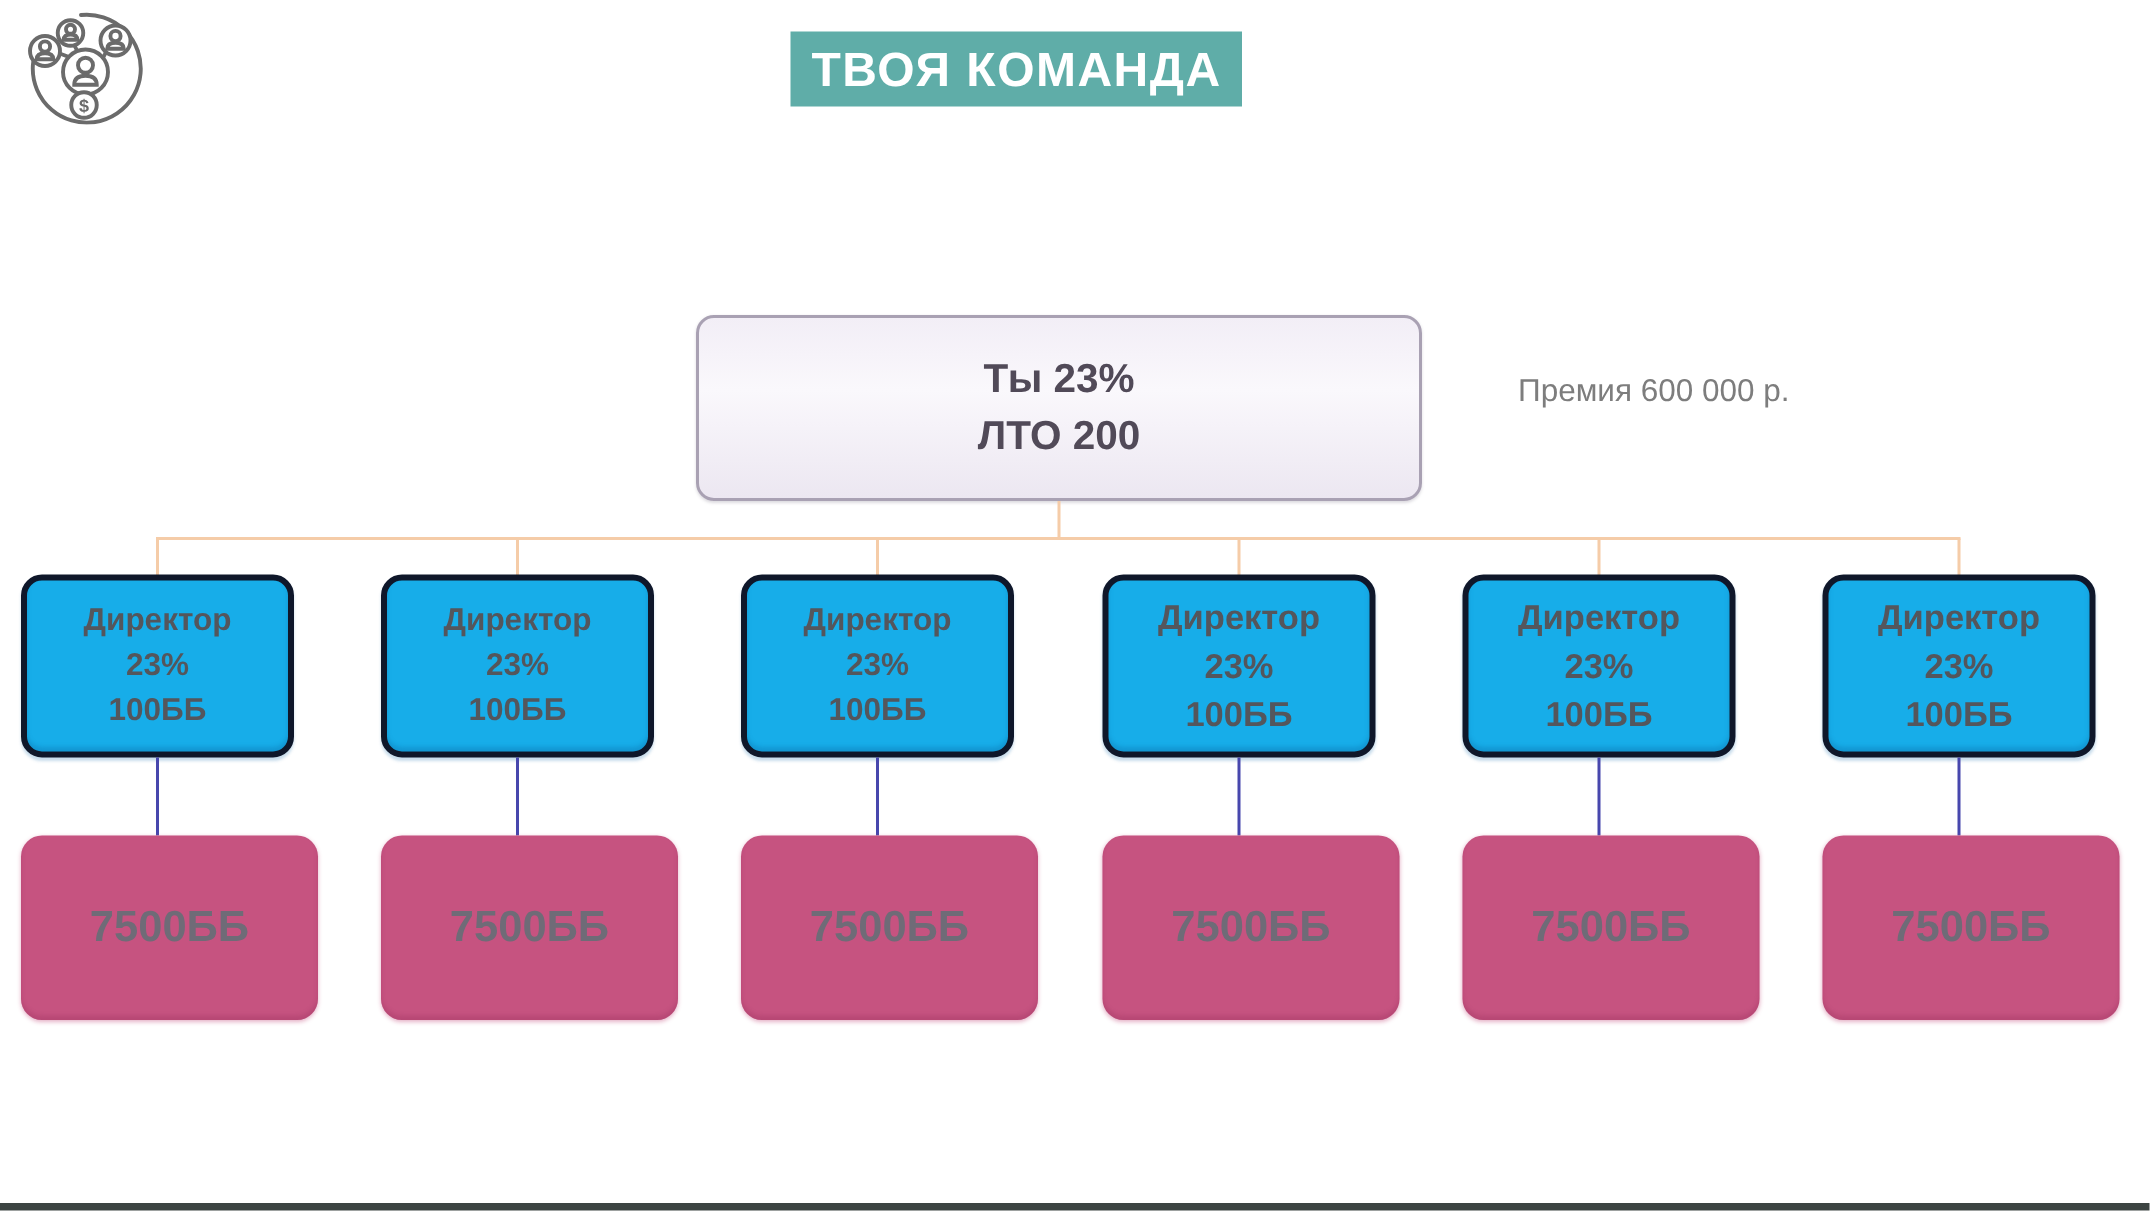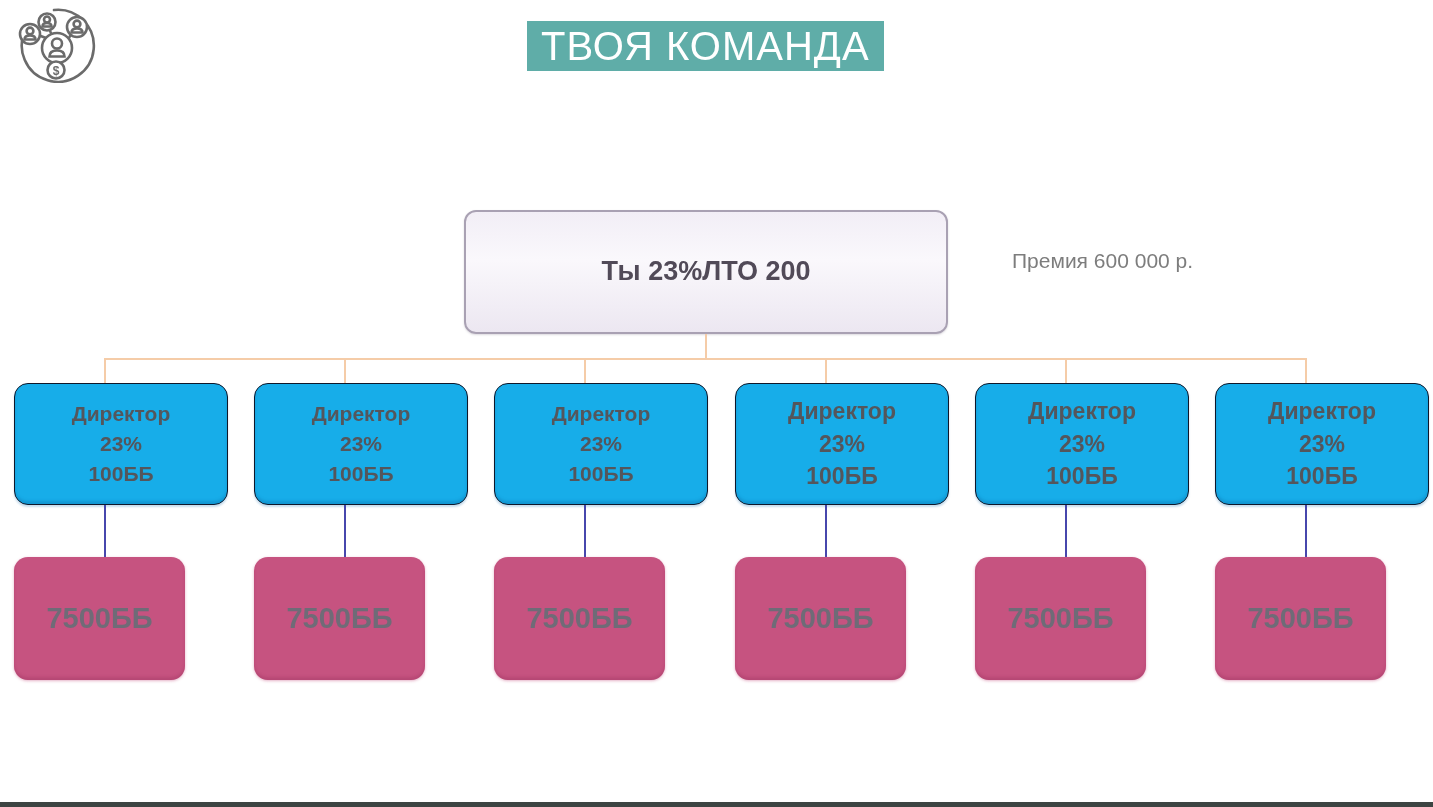--- a/index.html
+++ b/index.html
@@ -10,68 +10,68 @@
   }
   .slide{position:absolute;inset:0;}
 
   
   .logo{position:absolute;left:13px;top:7px;width:90px;height:76px;}
 
   
   .title-banner{
     position:absolute;left:527px;top:21px;height:50px;
     background:var(--title-bg,#5FADA8);
-    color:#ffffff;font-size:40px;font-weight:normal;letter-spacing:1px;
+    color:#ffffff;font-size:32px;font-weight:bold;letter-spacing:1px;
     display:flex;align-items:center;padding:0 14px;white-space:nowrap;
   }
 
   
   .premium{
     position:absolute;left:1012px;top:249px;
     color:#7d7d7d;font-size:21px;white-space:nowrap;
   }
 
   
   .root-box{
     position:absolute;left:464px;top:210px;width:484px;height:124px;
     box-sizing:border-box;
     background:linear-gradient(180deg,#f2eef6 0%,#faf8fc 40%,#ece7f1 100%);
     border:2px solid var(--root-box-border,#a9a1b3);
     border-radius:12px;
-    display:flex;flex-direction:row;align-items:center;justify-content:center;
+    display:flex;flex-direction:column;align-items:center;justify-content:center;
     color:#514a58;font-weight:bold;font-size:27px;line-height:1.4;
     text-align:center;
     box-shadow:0 1px 2px rgba(120,110,130,.25);
   }
 
   
   .conn{position:absolute;background:var(--tree-connector,#f5cca8);}
   .conn.stem{left:705px;top:334px;width:2px;height:25px;}
   .conn.hbar{left:104px;top:358px;width:1203px;height:2px;}
   .conn.drop{top:359px;width:2px;height:26px;}
   .subconn{position:absolute;background:var(--sub-connector,#4747ad);top:505px;width:2px;height:52px;}
 
   .cx1{left:104px;} .cx2{left:344px;} .cx3{left:584px;}
   .cx4{left:825px;} .cx5{left:1065px;} .cx6{left:1305px;}
 
   
   .dir-box{
-    position:absolute;top:383px;width:214px;height:122px;box-sizing:border-box;
+    position:absolute;top:383px;width:182px;height:122px;box-sizing:border-box;
     background:var(--director-box,#17ade9);
-    border:1px solid #0f172a;border-radius:14px;
+    border:4px solid #0f172a;border-radius:14px;
     display:flex;flex-direction:column;align-items:center;justify-content:center;
     color:#54565c;font-weight:bold;font-size:21px;line-height:1.42;
     text-align:center;
     box-shadow:inset 0 -3px 3px rgba(10,110,170,.35),0 2px 2px rgba(40,120,180,.25);
   }
   .dir-box.lg{font-size:23px;}
 
   
   .vol-box{
-    position:absolute;top:557px;width:171px;height:123px;box-sizing:border-box;
+    position:absolute;top:557px;width:198px;height:123px;box-sizing:border-box;
     background:var(--volume-box,#c65380);
     border-radius:14px;
     display:flex;align-items:center;justify-content:center;
     color:#6f6b77;font-weight:bold;font-size:29px;
     box-shadow:inset 0 -3px 3px rgba(150,45,90,.3),0 1px 3px rgba(198,83,128,.45);
   }
 
   .bx1{left:14px;} .bx2{left:254px;} .bx3{left:494px;}
   .bx4{left:735px;} .bx5{left:975px;} .bx6{left:1215px;}
 

